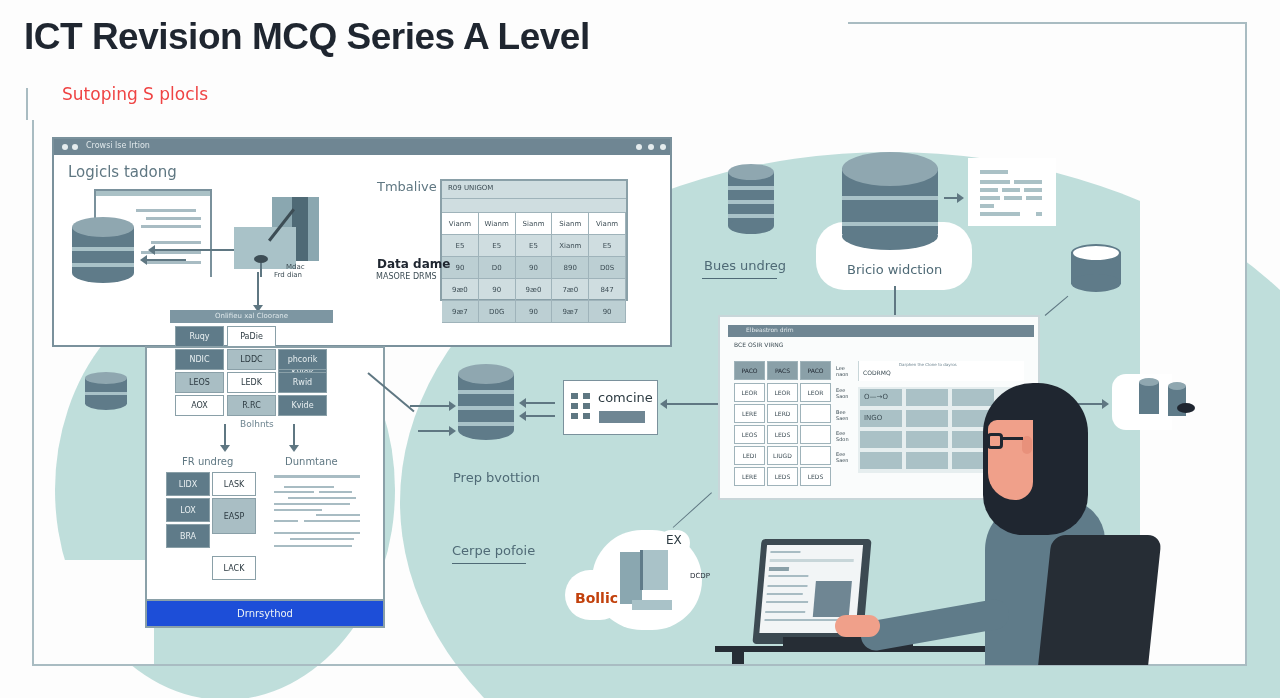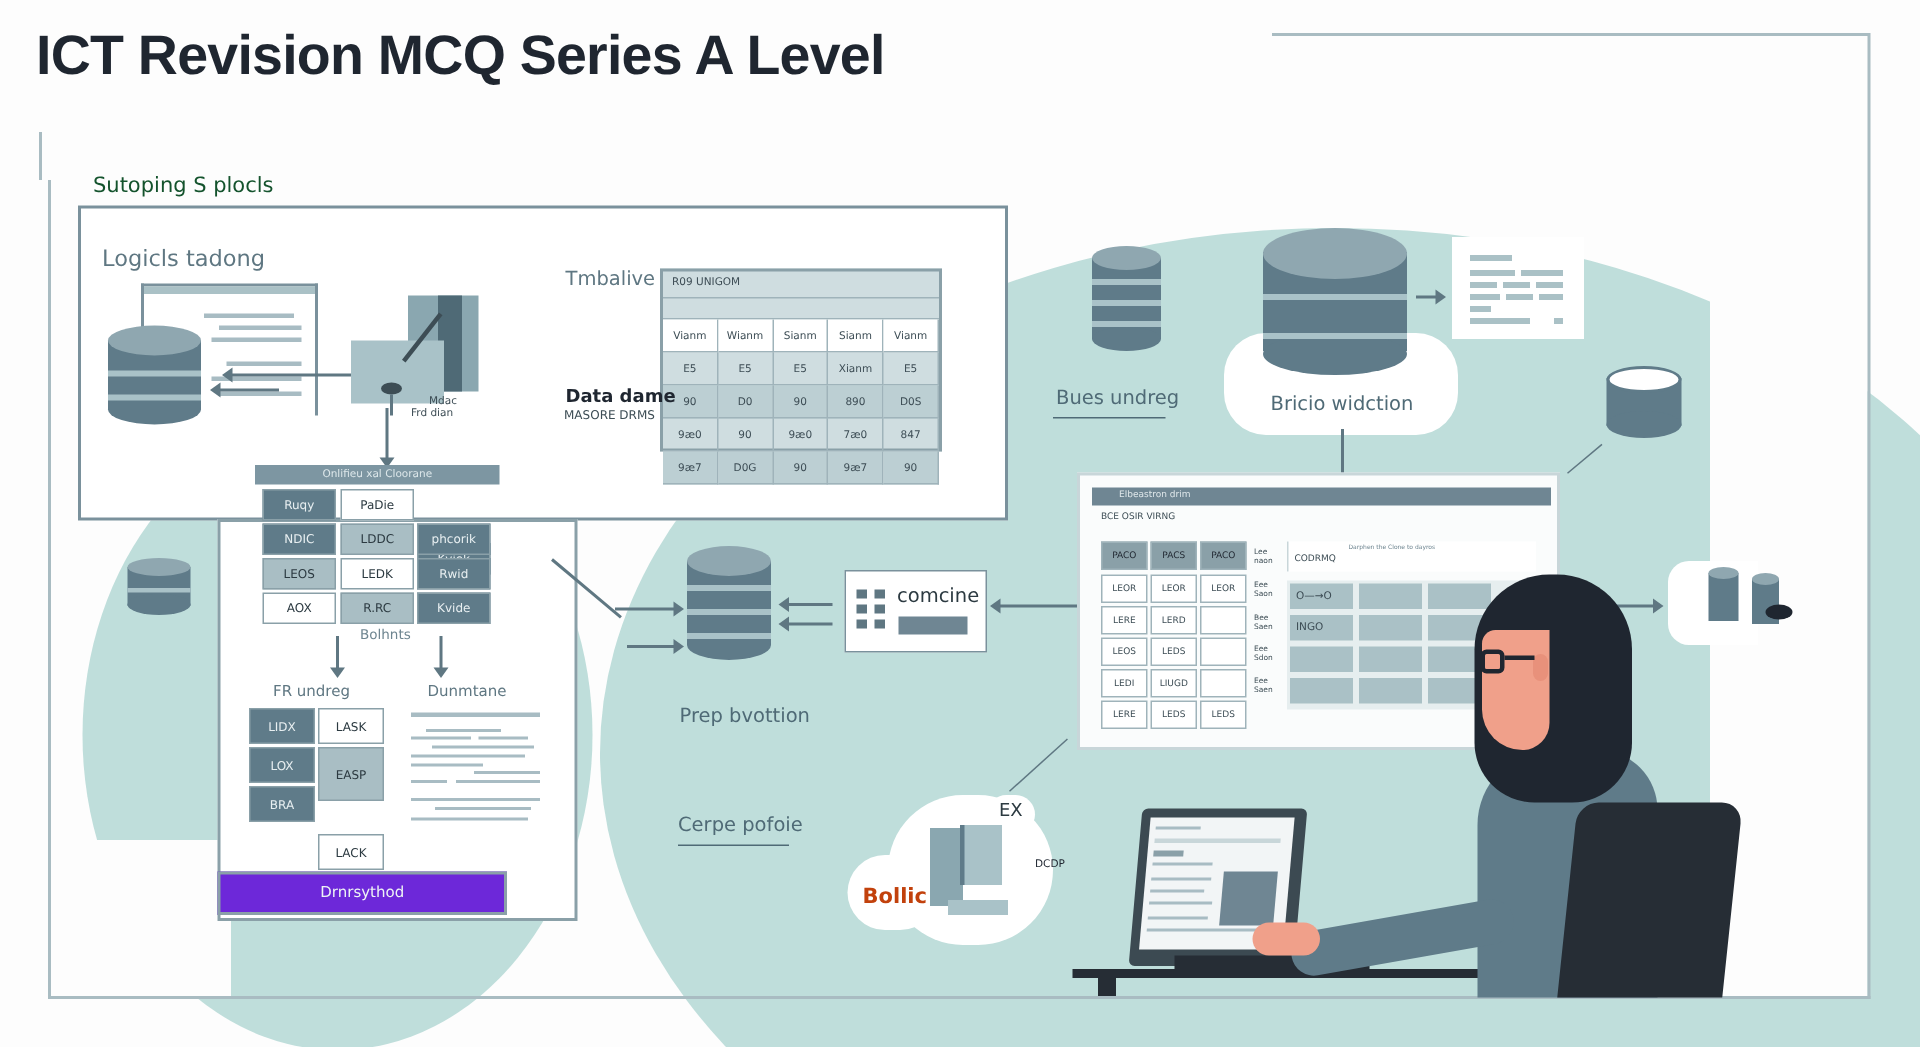--- a/index.html
+++ b/index.html
@@ -1,21 +1,21 @@
 <!DOCTYPE html>
 <html><head>
 <meta charset="utf-8">
 <style>
   * { box-sizing: border-box; margin: 0; padding: 0; }
   html, body { width: 1280px; height: 698px; overflow: hidden; background: #fdfdfd; }
   body { position: relative; font-family: "DejaVu Sans", sans-serif; color: #1f2630; }
   .abs { position: absolute; }
 
   .title { left: 24px; top: 16px; font-family: "Liberation Sans", sans-serif; font-weight: 700; font-size: 37px; color: #1f2630; letter-spacing: -0.5px; }
-  .subtitle { left: 62px; top: 84px; font-size: 14px; color: #14532d; margin-top: 32px; }
+  .subtitle { left: 62px; top: 84px; font-size: 17px; color: #ef4444; }
   .sub-rule { left: 26px; top: 88px; width: 2px; height: 32px; background: #a9bcc2; }
 
   
   .frame-left { left: 32px; top: 120px; width: 2px; height: 546px; background: #a9bcc2; }
   .frame-bottom { left: 32px; top: 664px; width: 1215px; height: 2px; background: #a9bcc2; }
   .frame-top { left: 848px; top: 22px; width: 398px; height: 2px; background: #a9bcc2; }
   .frame-right { left: 1245px; top: 22px; width: 2px; height: 644px; background: #a9bcc2; }
 
   
   .blob-main { left: 400px; top: 152px; width: 980px; height: 700px; border-radius: 50%; background: #bfdedb; }
@@ -47,21 +47,21 @@
   .grid-table .row { display: flex; }
   .grid-table .cell { flex: 1; height: 22px; font-size: 7px; display: flex; align-items: center; justify-content: center; border-right: 1px solid #9fb3ba; border-bottom: 1px solid #9fb3ba; color: #3d4d55; }
   .grid-table .row.head .cell { background: #fff; }
   .grid-table .row.alt .cell { background: #bccfd3; }
 
   .lbl-dark { font-size: 12px; font-weight: 700; color: #1f2630; }
   .lbl-small { font-size: 8px; color: #3d4d55; }
 
   
   .panel { left: 145px; top: 346px; width: 240px; height: 268px; background: #fff; border: 2px solid #8aa0a8; }
-  .panel-foot { left: 145px; top: 581px; width: 193px; height: 29px; background: #6d28d9; border: 2px solid #8aa0a8; font-size: 10px; color: #eef4f5; display: flex; align-items: center; justify-content: center; }
+  .panel-foot { left: 145px; top: 599px; width: 240px; height: 29px; background: #1d4ed8; border: 2px solid #8aa0a8; font-size: 10px; color: #eef4f5; display: flex; align-items: center; justify-content: center; }
   .mid-bar { left: 170px; top: 310px; width: 163px; height: 13px; background: #7d96a2; font-size: 7px; color: #dde7ea; text-align: center; line-height: 13px; }
   .mcell { position: absolute; width: 49px; height: 21px; font-size: 8px; display: flex; align-items: center; justify-content: center; border: 1px solid #8aa0a8; }
   .mcell.d { background: #5f7b89; color: #e8eff1; }
   .mcell.m { background: #a9bec4; color: #2c3a41; }
   .mcell.w { background: #fff; color: #2c3a41; }
 
   .arrow-v { position: absolute; width: 2px; background: #5f7782; }
   .arrow-v::after { content: ""; position: absolute; left: -4px; bottom: -6px; border-left: 5px solid transparent; border-right: 5px solid transparent; border-top: 7px solid #5f7782; }
   .arrow-h { position: absolute; height: 2px; background: #5f7782; }
   .arrow-h.r::after { content: ""; position: absolute; right: -6px; top: -4px; border-top: 5px solid transparent; border-bottom: 5px solid transparent; border-left: 7px solid #5f7782; }
@@ -122,20 +122,28 @@
 <div class="abs subtitle">Sutoping S plocls</div>
 
 <div class="db" style="left:85px;top:372px;width:42px;height:38px;">
   <div class="body" style="top:6px;height:26px;"></div>
   <div class="bot" style="top:24px;height:14px;"></div>
   <div class="top" style="top:0;height:12px;"></div>
   <div class="stripe" style="top:20px;height:3px;"></div>
 </div>
 
 <div class="abs win">
+  <div class="abs win-bar">
+    <span class="dot" style="left:8px;"></span>
+    <span class="dot" style="left:18px;"></span>
+    <span class="label">Crowsi lse Irtion</span>
+    <span class="dot" style="right:28px;"></span>
+    <span class="dot" style="right:16px;"></span>
+    <span class="dot" style="right:4px;"></span>
+  </div>
   <div class="abs win-title">Logicls tadong</div>
 
   <div class="abs doc-lines" style="left:40px;top:50px;width:118px;height:88px;">
     <div class="line" style="left:0;top:0;width:100%;height:5px;background:#aac1c6;"></div>
     <div class="line" style="left:40px;top:18px;width:60px;"></div>
     <div class="line" style="left:50px;top:26px;width:55px;"></div>
     <div class="line" style="left:45px;top:34px;width:60px;"></div>
     <div class="line" style="left:55px;top:50px;width:50px;"></div>
     <div class="line" style="left:45px;top:60px;width:60px;"></div>
     <div class="line" style="left:50px;top:70px;width:55px;"></div>

